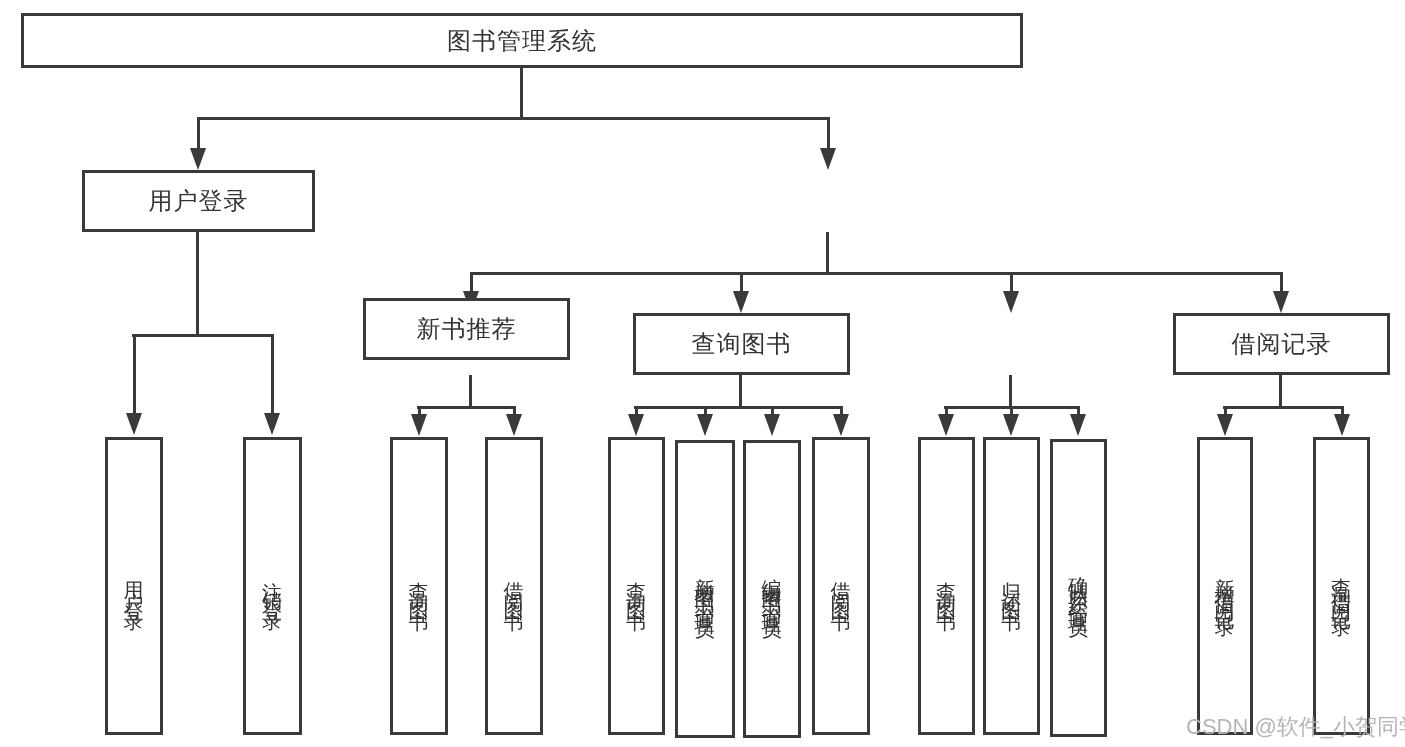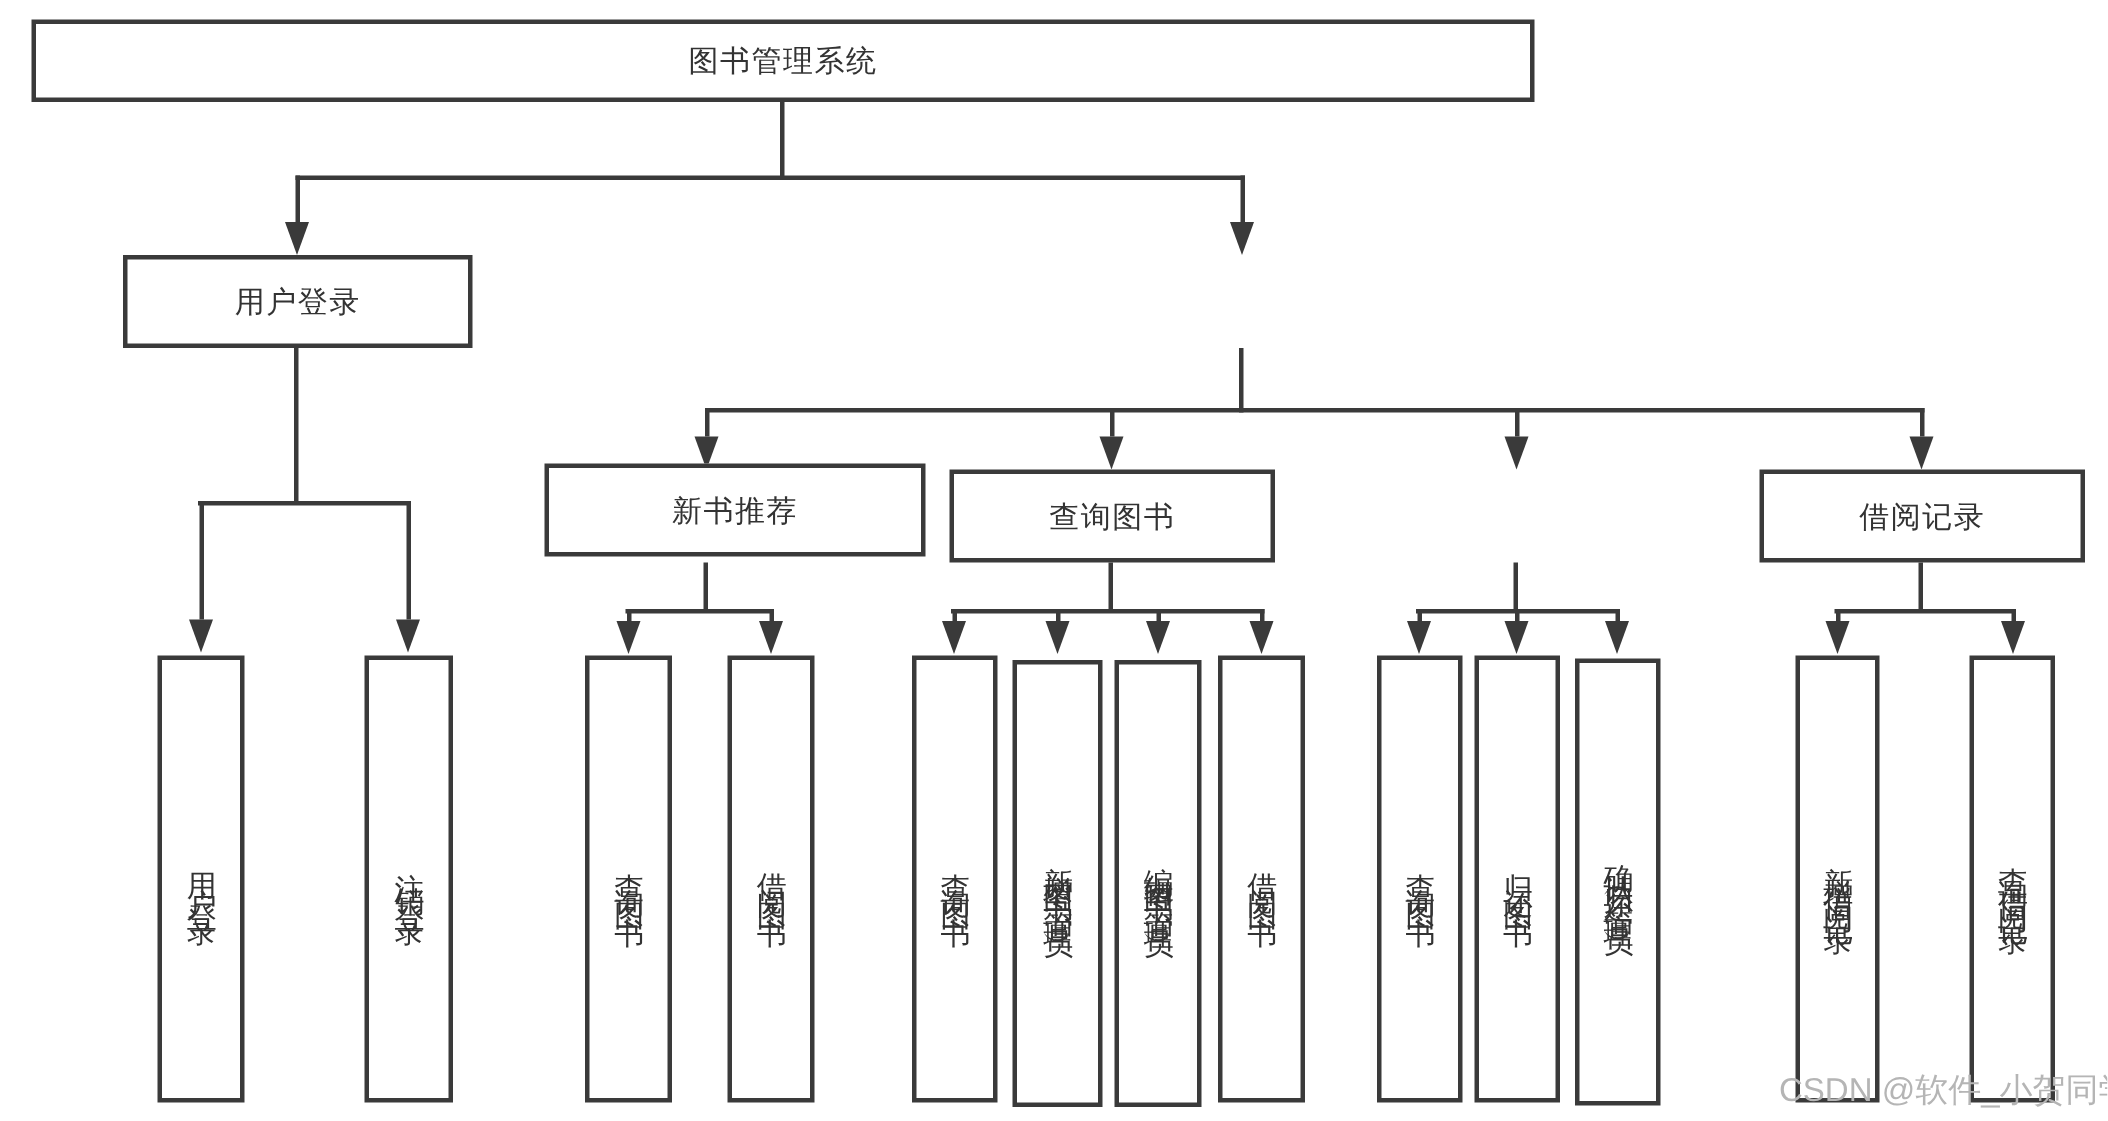--- a/index.html
+++ b/index.html
@@ -13,21 +13,21 @@
     position:relative;width:1405px;height:747px;background:#ffffff;overflow:hidden;
   }
   
   .node{
     position:absolute;box-sizing:border-box;
     border:3px solid var(--line);background:var(--boxfill);
     display:flex;align-items:center;justify-content:center;
     color:var(--text);
   }
   .node.h .lbl{
-    font-size:20px;letter-spacing:1px;white-space:nowrap;
+    font-size:24px;letter-spacing:1px;white-space:nowrap;
   }
   .node.v .lbl{
     writing-mode:vertical-rl;text-orientation:mixed;
     font-size:20px;line-height:1;letter-spacing:10px;white-space:nowrap;
   }
   
   .vline{position:absolute;width:3px;background:var(--line);}
   .hline{position:absolute;height:3px;background:var(--line);}
   
   .arrow{
@@ -93,21 +93,21 @@
   </div>
   <div class="arrow" style="left:1003px;top:272px;height:41px">
     <div class="shaft"></div>
       <div class="head"></div>
   </div>
   <div class="arrow" style="left:1273px;top:272px;height:41px">
     <div class="shaft"></div>
       <div class="head"></div>
   </div>
 
-  <div class="node h" style="left:363px;top:309px;width:254px;height:62px">
+  <div class="node h" style="left:363px;top:298px;width:207px;height:62px">
     <span class="lbl">新书推荐</span>
   </div>
   <div class="node h" style="left:633px;top:313px;width:217px;height:62px">
     <span class="lbl">查询图书</span>
   </div>
   <div class="node h" style="left:1173px;top:313px;width:217px;height:62px">
     <span class="lbl">借阅记录</span>
   </div>
 
   <div class="vline" style="left:469px;top:375px;height:33px"></div>

